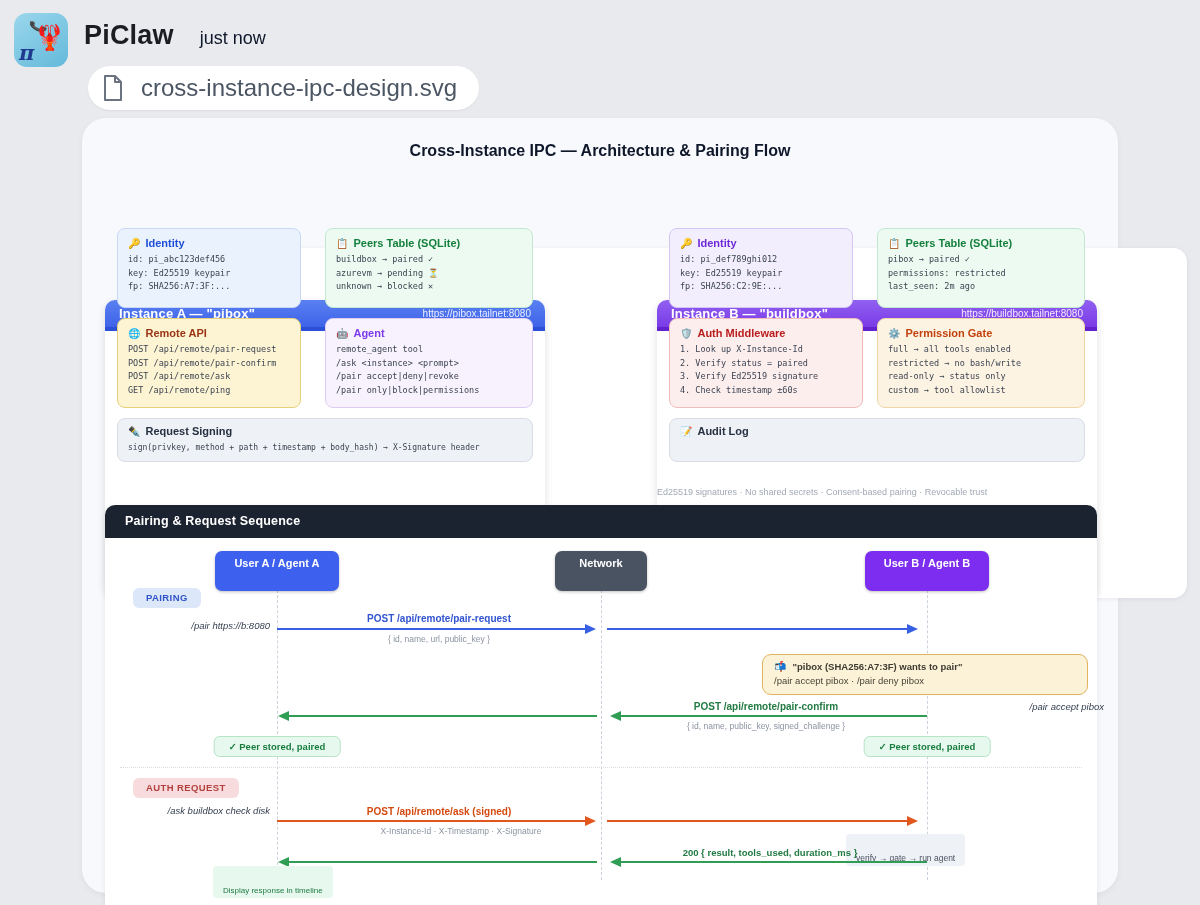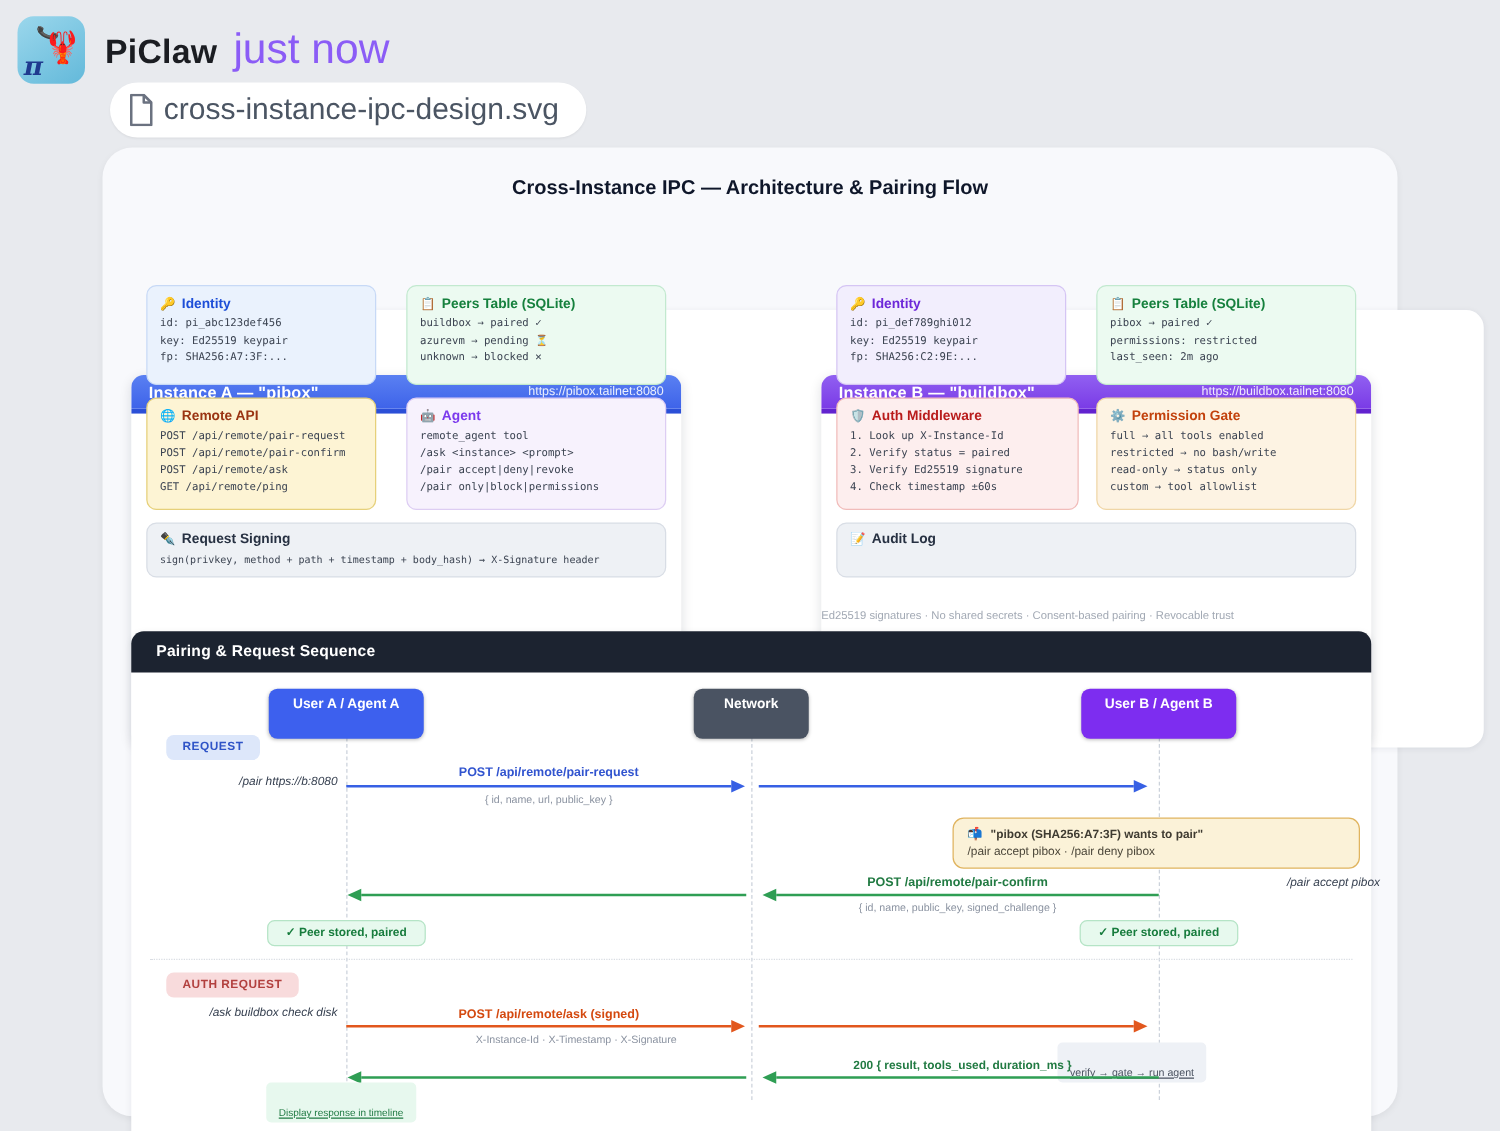--- a/index.html
+++ b/index.html
@@ -7,25 +7,25 @@
   body { background:#e8eaee; font-family:"Liberation Sans", sans-serif; }
   #canvas { position:relative; width:1200px; height:905px; overflow:hidden; }
 
   
   .avatar { position:absolute; left:14px; top:13px; width:54px; height:54px; border-radius:13px;
     background:linear-gradient(145deg,#9bd7ec,#63b9da); overflow:hidden; }
   .avatar .pi { position:absolute; left:5px; bottom:2px; font-family:"DejaVu Serif",serif; font-style:italic;
     font-size:21px; color:#1f3a8f; font-weight:bold; }
   .avatar .lob { position:absolute; right:2px; top:10px; font-size:25px; }
   .avatar .phn { position:absolute; left:16px; top:6px; font-size:13px; transform:rotate(-20deg); }
-  .namerow { position:absolute; left:84px; top:20px; display:flex; align-items:baseline; gap:13px; }
+  .namerow { position:absolute; left:84px; top:20px; display:flex; align-items:baseline; gap:26px; }
   .sender { font-size:27px; font-weight:bold; color:#1b1d22; letter-spacing:.2px; }
-  .timestamp { font-size:34px; color:#8b5cf6; }
+  .timestamp { font-size:18px; color:#0f172a; }
   .chip { position:absolute; left:88px; top:66px; height:44px; display:inline-flex; align-items:center;
-    gap:8px; padding:0 22px 0 15px; background:#fff; border-radius:22px;
+    gap:18px; padding:0 22px 0 15px; background:#fff; border-radius:22px;
     box-shadow:0 1px 2px rgba(0,0,0,.06); }
   .chip .fname { font-size:24px; color:#4b5563; }
 
   
   .bubble { position:absolute; left:82px; top:118px; width:1036px; height:775px;
     background:#f8f9fc; border-radius:24px; box-shadow:0 2px 6px rgba(0,0,0,.05); }
 
   .arch-panel { position:absolute; left:95px; top:130px; width:1010px; height:350px;
     background:#fff; border-radius:14px; box-shadow:0 1px 5px rgba(20,30,60,.07); }
   .diagram-title { position:absolute; left:95px; width:1010px; top:142px; text-align:center;
@@ -88,21 +88,21 @@
   .toast { position:absolute; left:762px; top:654px; width:326px; height:41px; background:#fbf2d8;
     border:1.5px solid #e0b45f; border-radius:9px; padding:6px 11px; }
   .toast-title { font-size:9.5px; font-weight:bold; color:#3f3b31; display:flex; gap:6px; align-items:center; white-space:nowrap; }
   .toast-title .ci { font-size:10px; }
   .toast-body { font-size:9.5px; color:#4a4538; margin-top:3px; white-space:nowrap; }
 
   .okbadge { position:absolute; transform:translateX(-50%); height:21px; line-height:19px; padding:0 14px;
     background:#e7f9ee; border:1px solid #b5e4c6; border-radius:6px; font-size:9.5px; font-weight:bold;
     color:#177c3d; white-space:nowrap; }
   .minibadge { position:absolute; height:22px; line-height:17px; padding:16px 10px; border-radius:4px;
-    font-size:8.5px; white-space:nowrap;text-decoration:underline; }
+    font-size:8.5px; white-space:nowrap; }
   .separator { position:absolute; left:120px; top:767px; width:962px; border-top:1.5px dotted #d9dde3; }
 </style>
 </head>
 <body>
 
 <div id="canvas">
 
   <div class="avatar">
     <span class="phn">📞</span>
     <span class="lob">🦞</span>
@@ -246,21 +246,21 @@
   </div>
 
   <div class="lifeline" style="left:277px;"></div>
   <div class="lifeline" style="left:601px;"></div>
   <div class="lifeline" style="left:927px;"></div>
 
   <div class="actor" style="left:215px;background:#3d60ee;">User A / Agent A</div>
   <div class="actor" style="left:555px;width:92px;background:#4a5362;">Network</div>
   <div class="actor" style="left:865px;background:#7d2df0;">User B / Agent B</div>
 
-  <div class="phase" style="left:133px;top:588px;background:#dde7fa;color:#2f54c7;">REQUEST</div>
+  <div class="phase" style="left:133px;top:588px;background:#dde7fa;color:#2f54c7;">PAIRING</div>
   <div class="note" style="left:120px;width:150px;text-align:right;top:620px;">/pair https://b:8080</div>
 
   <div class="msg-label lbl-blue" style="left:439px;top:613px;">POST /api/remote/pair-request</div>
   <div class="seg c-blue arr-r" style="left:277px;top:628px;width:308px;"></div>
   <div class="seg c-blue arr-r" style="left:607px;top:628px;width:300px;"></div>
   <div class="msg-sub" style="left:439px;top:634px;">{ id, name, url, public_key }</div>
 
   <div class="toast">
     <div class="toast-title">
         <span class="ci">📬</span>

